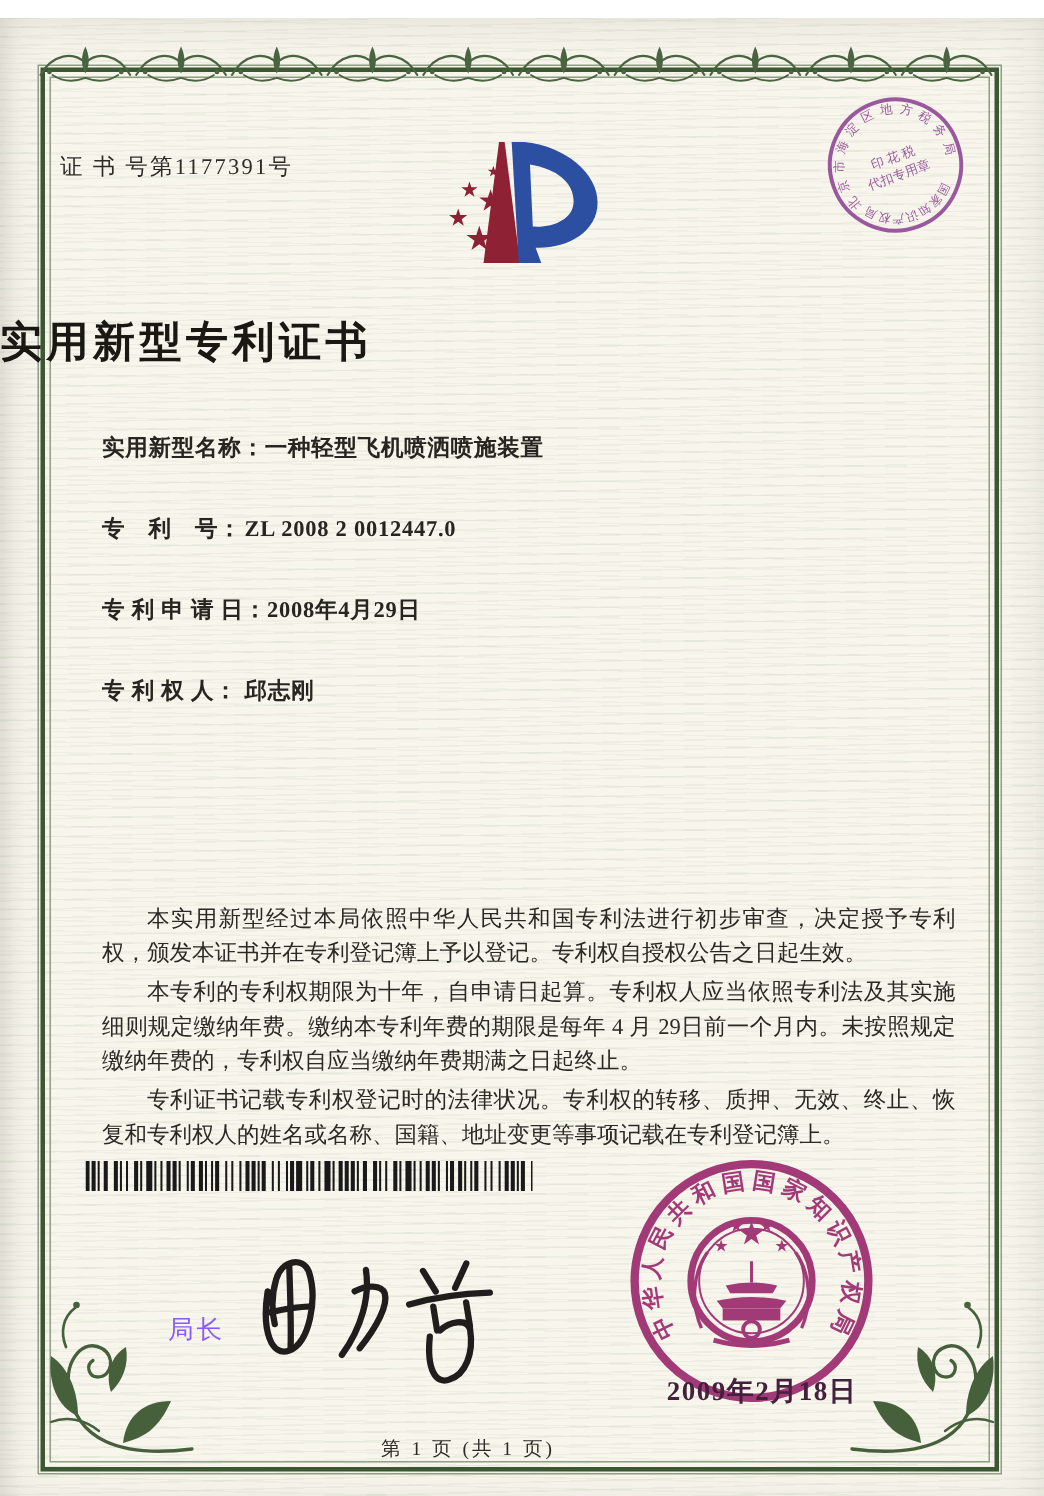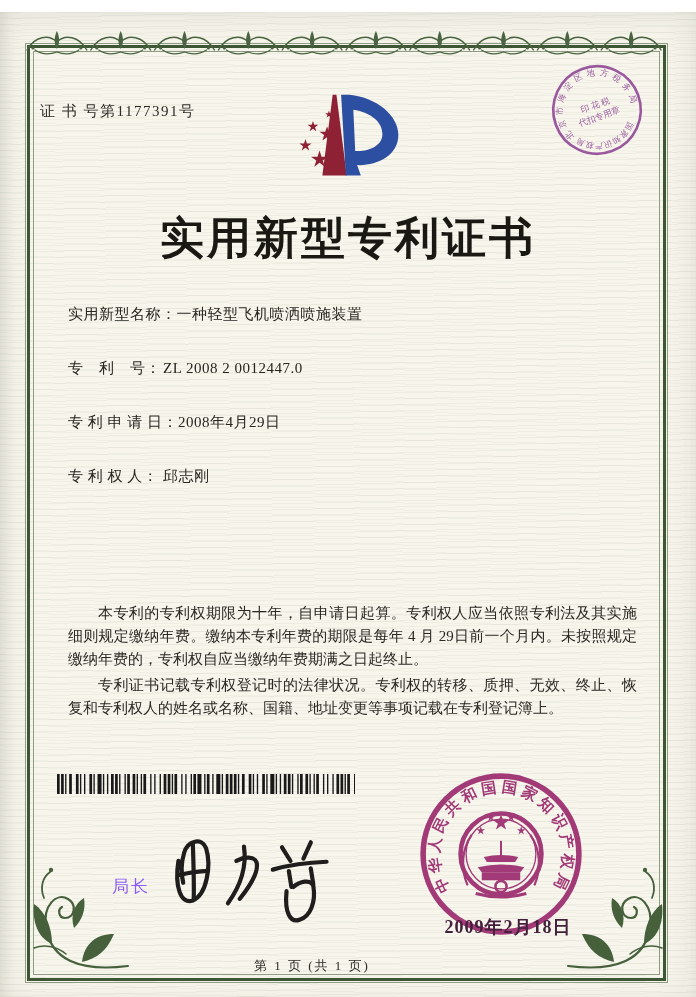--- a/index.html
+++ b/index.html
@@ -35,24 +35,24 @@
   .flourish.left{left:20px;top:850px;}
   .flourish.right{left:560px;top:850px;transform:scaleX(-1);}
 
   .cert-number{position:absolute;left:40px;top:90px;font-size:15px;letter-spacing:1.5px;color:#2c2b26;}
 
   .tax-stamp{position:absolute;left:548px;top:49px;width:98px;height:98px;color:var(--stamp-purple);opacity:.88;transform:rotate(-20deg);}
   .sipo-logo{position:absolute;left:282px;top:78px;width:122px;height:92px;}
   .logo-red{color:var(--logo-red);}
   .logo-blue{color:var(--logo-blue);}
 
-  .doc-title{position:absolute;left:0;top:197px;width:696px;text-align:center;
-    font-size:44px;font-weight:600;letter-spacing:3px;color:#191813;}
-
-  .fields{position:absolute;left:68px;top:293px;width:580px;}
+  .doc-title{position:absolute;left:0;top:197px;width:696px;text-align:left;
+    font-size:28px;font-weight:600;letter-spacing:3px;color:#191813;}
+
+  .fields{position:absolute;left:68px;top:277px;width:580px;font-weight:bold;}
   .field{height:20px;margin-bottom:34px;font-size:15px;white-space:nowrap;}
   .f-label{display:inline-block;min-width:95px;letter-spacing:.5px;}
   .f-value{letter-spacing:.5px;}
 
   .paragraphs{position:absolute;left:68px;top:590px;width:569px;font-size:15px;line-height:23px;text-align:justify;color:#2a2923;}
   .paragraphs p{margin:0 0 3px 0;text-indent:2em;}
 
   .barcode{position:absolute;left:57px;top:762px;width:300px;height:20px;}
   .barcode svg{display:block;width:300px;height:20px;fill:#191919;}
 
@@ -166,20 +166,21 @@
     </div>
     <div class="field">
       <span class="f-label">专 利 申 请 日：</span><span class="f-value">2008年4月29日</span>
     </div>
     <div class="field">
       <span class="f-label">专 利 权 人：</span><span class="f-value">邱志刚</span>
     </div>
   </div>
 
   <div class="paragraphs">
+    <p>本实用新型经过本局依照中华人民共和国专利法进行初步审查，决定授予专利权，颁发本证书并在专利登记簿上予以登记。专利权自授权公告之日起生效。</p>
     <p>本专利的专利权期限为十年，自申请日起算。专利权人应当依照专利法及其实施细则规定缴纳年费。缴纳本专利年费的期限是每年 4 月 29日前一个月内。未按照规定缴纳年费的，专利权自应当缴纳年费期满之日起终止。</p>
     <p>专利证书记载专利权登记时的法律状况。专利权的转移、质押、无效、终止、恢复和专利权人的姓名或名称、国籍、地址变更等事项记载在专利登记簿上。</p>
   </div>
 
   <div class="barcode">
     <svg id="bc" viewBox="0 0 300 20" preserveAspectRatio="none">
         <rect x="0.00" y="0" width="2.70" height="20"></rect>
         <rect x="4.05" y="0" width="2.70" height="20"></rect>
         <rect x="8.10" y="0" width="1.35" height="20"></rect>
         <rect x="12.15" y="0" width="2.70" height="20"></rect>

